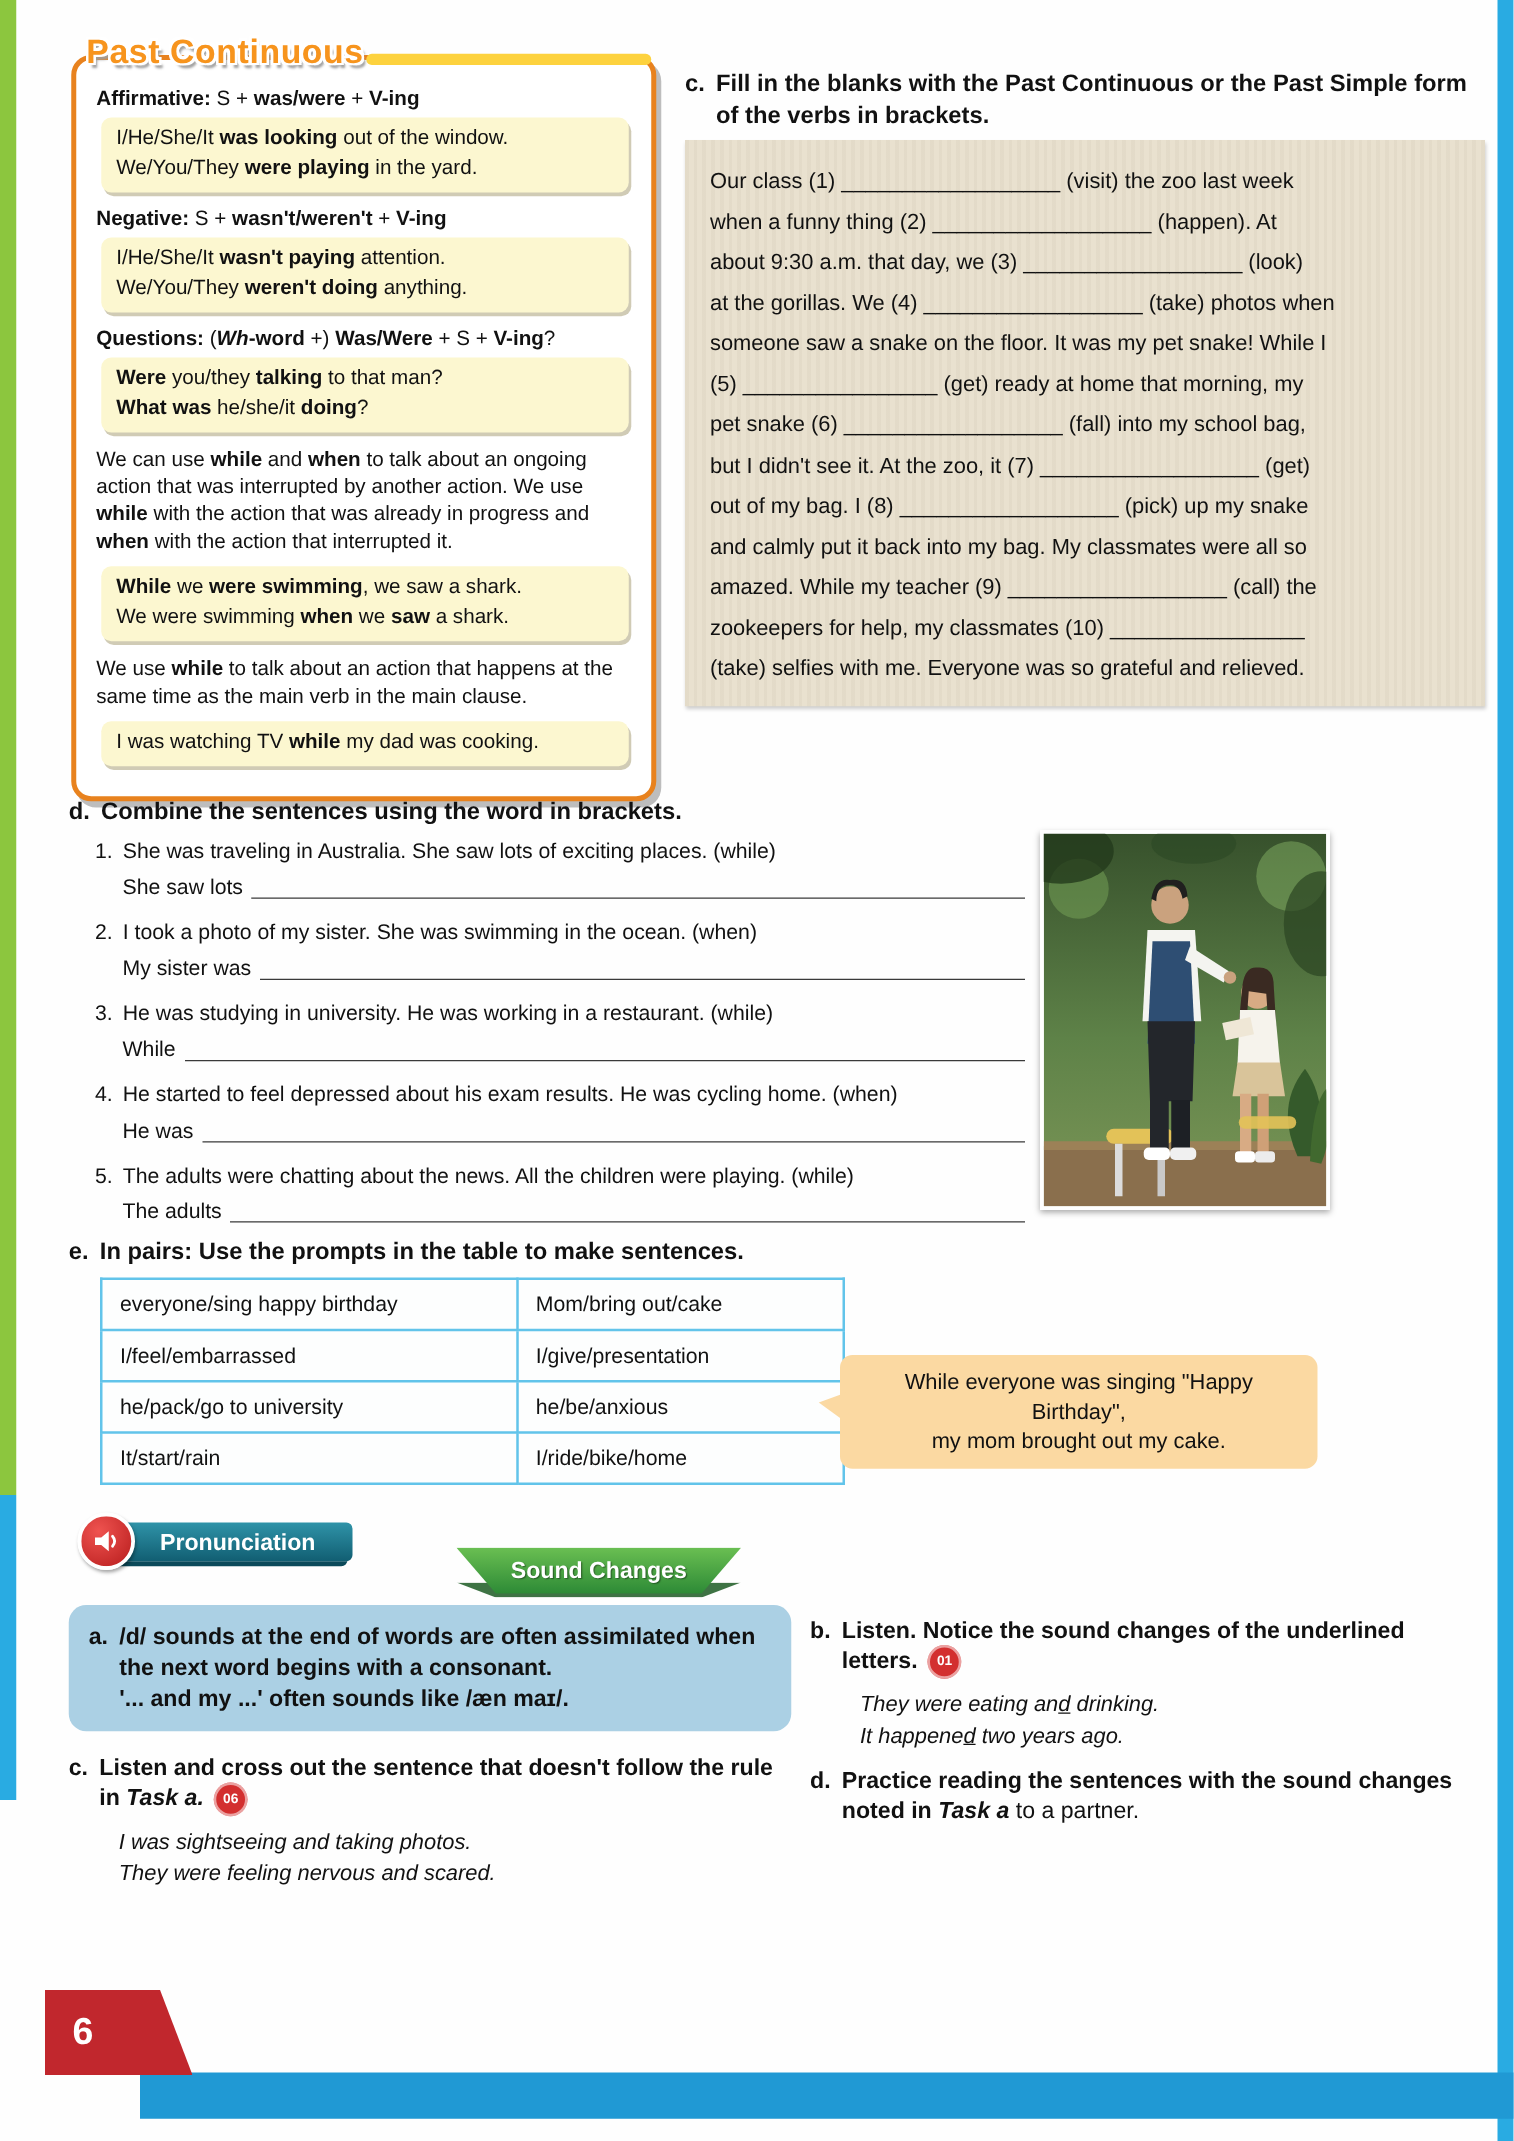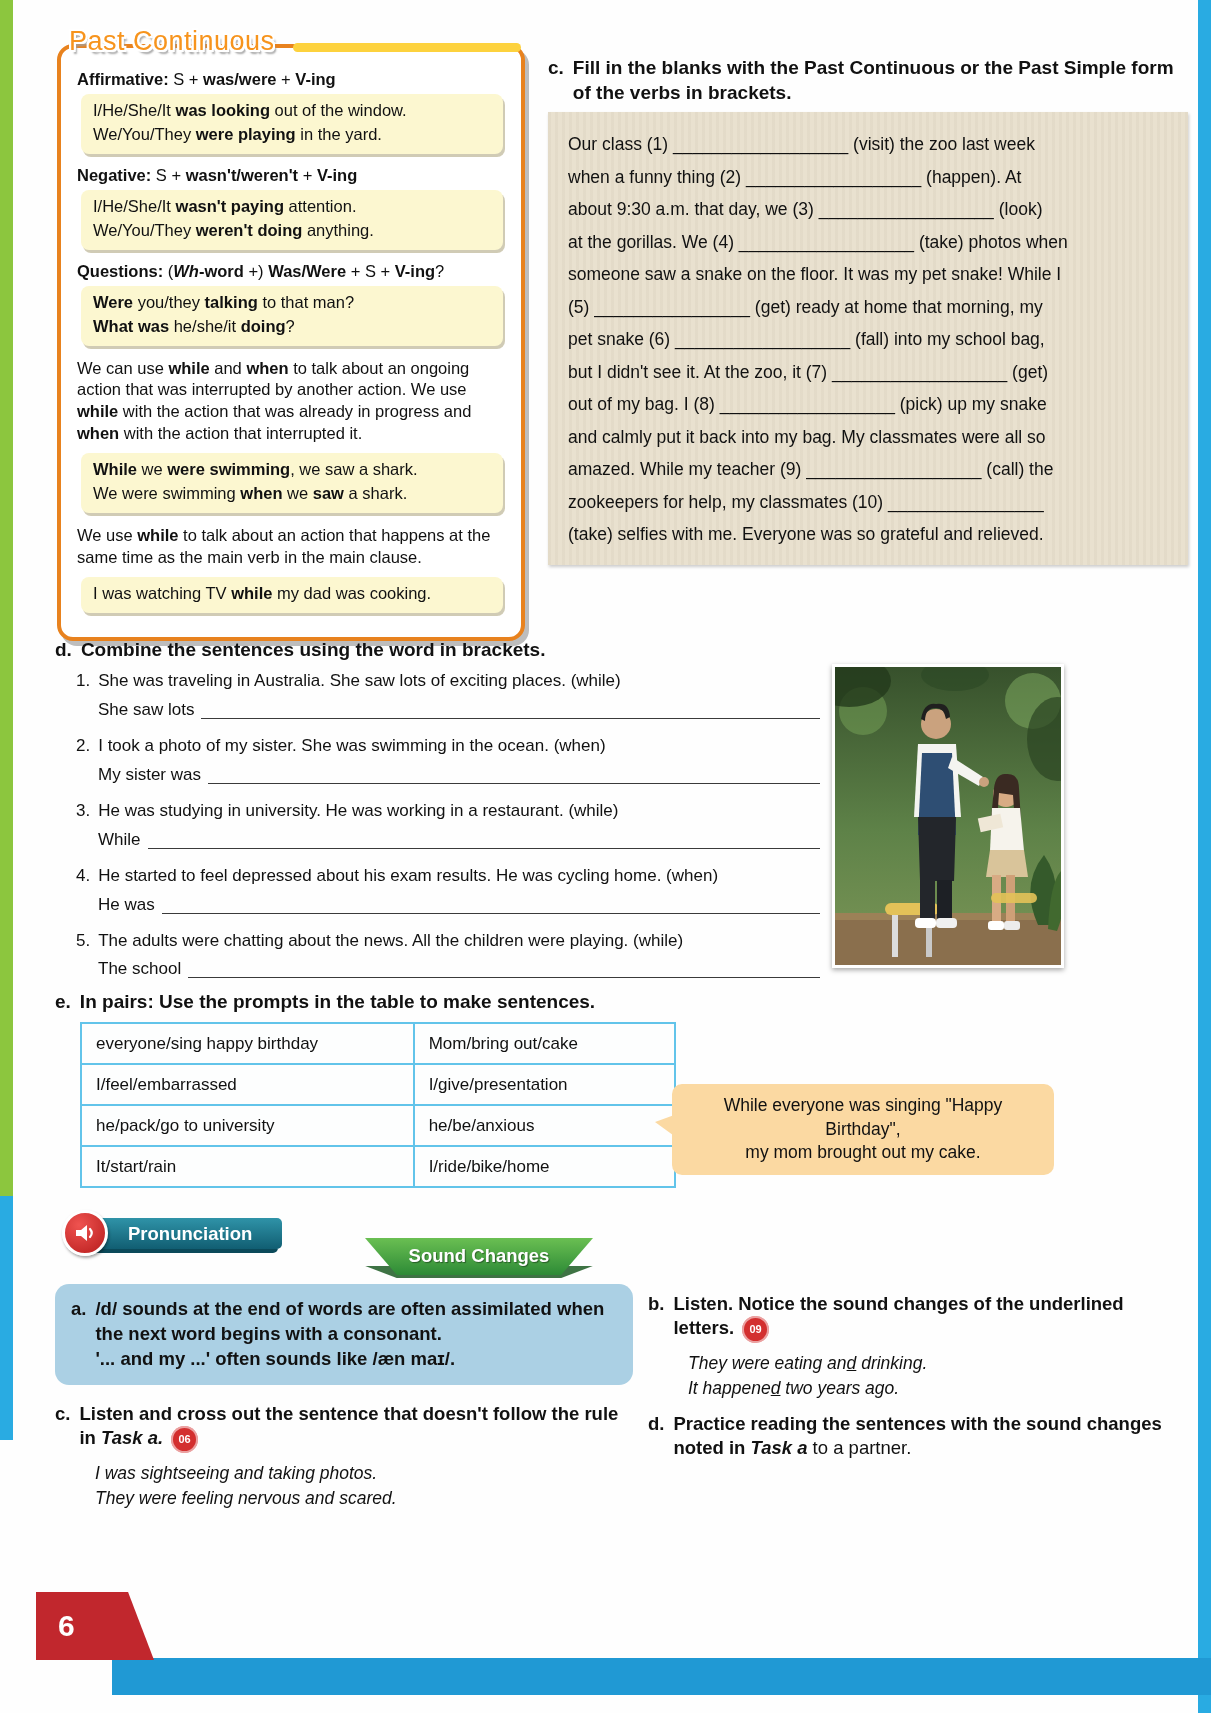--- a/index.html
+++ b/index.html
@@ -19,21 +19,21 @@
     color:#fff; font-weight:bold; font-size:30px; line-height:68px; padding-left:22px; z-index:3;
   }
 
   
   .grammar-box {
     position:absolute; left:57px; top:44px; width:468px;
     background:#fff; border:4px solid #e8821e; border-radius:16px;
     box-shadow:4px 5px 0 #bdbdbd; padding:16px 14px 12px 14px;
   }
   .grammar-title {
-    position:absolute; top:-22px; left:8px; font-size:27px; font-weight:normal; color:#f7941d;
+    position:absolute; top:-22px; left:8px; font-size:27px; font-weight:bold; color:#f7941d;
     letter-spacing:0.5px;
     text-shadow:-2px -2px 0 #fff, 2px -2px 0 #fff, -2px 2px 0 #fff, 2px 2px 0 #fff,
                 -2px 0 0 #fff, 2px 0 0 #fff, 0 -2px 0 #fff, 0 2px 0 #fff, 3px 4px 2px #9e9e9e;
     z-index:2;
   }
   .grammar-swoosh { position:absolute; top:-5px; left:232px; width:228px; height:9px;
     background:#fdd23e; border-radius:6px; }
   .g-head { font-size:16.5px; margin:6px 2px 5px 2px; }
   .ex-box {
     background:#fcf7d0; border-radius:8px; padding:5px 12px 7px 12px; margin:4px 4px 12px 6px;
@@ -243,21 +243,21 @@
           <span class="txt">He was</span>
           <span class="blank"></span>
         </p>
     </div>
     <div class="d-item">
       <p class="d-prompt">
           <span class="d-num">5.</span>
           <span>The adults were chatting about the news. All the children were playing. (while)</span>
         </p>
       <p class="d-answer">
-          <span class="txt">The school</span>
+          <span class="txt">The adults</span>
           <span class="blank"></span>
         </p>
     </div>
   </div>
 
   <div class="photo-frame">
     <svg viewBox="0 0 226 298" width="226" height="298">
       <defs>
         <linearGradient id="bg" x1="0" y1="0" x2="0" y2="1">
           <stop offset="0" stop-color="#37512c"></stop>
@@ -360,21 +360,21 @@
     </div>
     <div class="pron-ex">
       <p>I was sightseeing and taking photos.</p>
       <p>They were feeling nervous and scared.</p>
     </div>
   </div>
 
   <div class="pron-item pron-b">
     <div class="x-head">
       <span class="x-label">b.</span>
-      <span class="x-text"><span><span style="font-weight: bold;">Listen. Notice the sound changes of the underlined letters.</span></span><span class="audio-badge">09</span></span>
+      <span class="x-text"><span><span style="font-weight: bold;">Listen. Notice the sound changes of the underlined letters.</span></span><span class="audio-badge">01</span></span>
     </div>
     <div class="pron-ex">
       <p>They were eating an<span style="text-decoration: underline;">d</span> drinking.</p>
       <p>It happene<span style="text-decoration: underline;">d</span> two years ago.</p>
     </div>
   </div>
 
   <div class="pron-item pron-d">
     <div class="x-head">
       <span class="x-label">d.</span>

